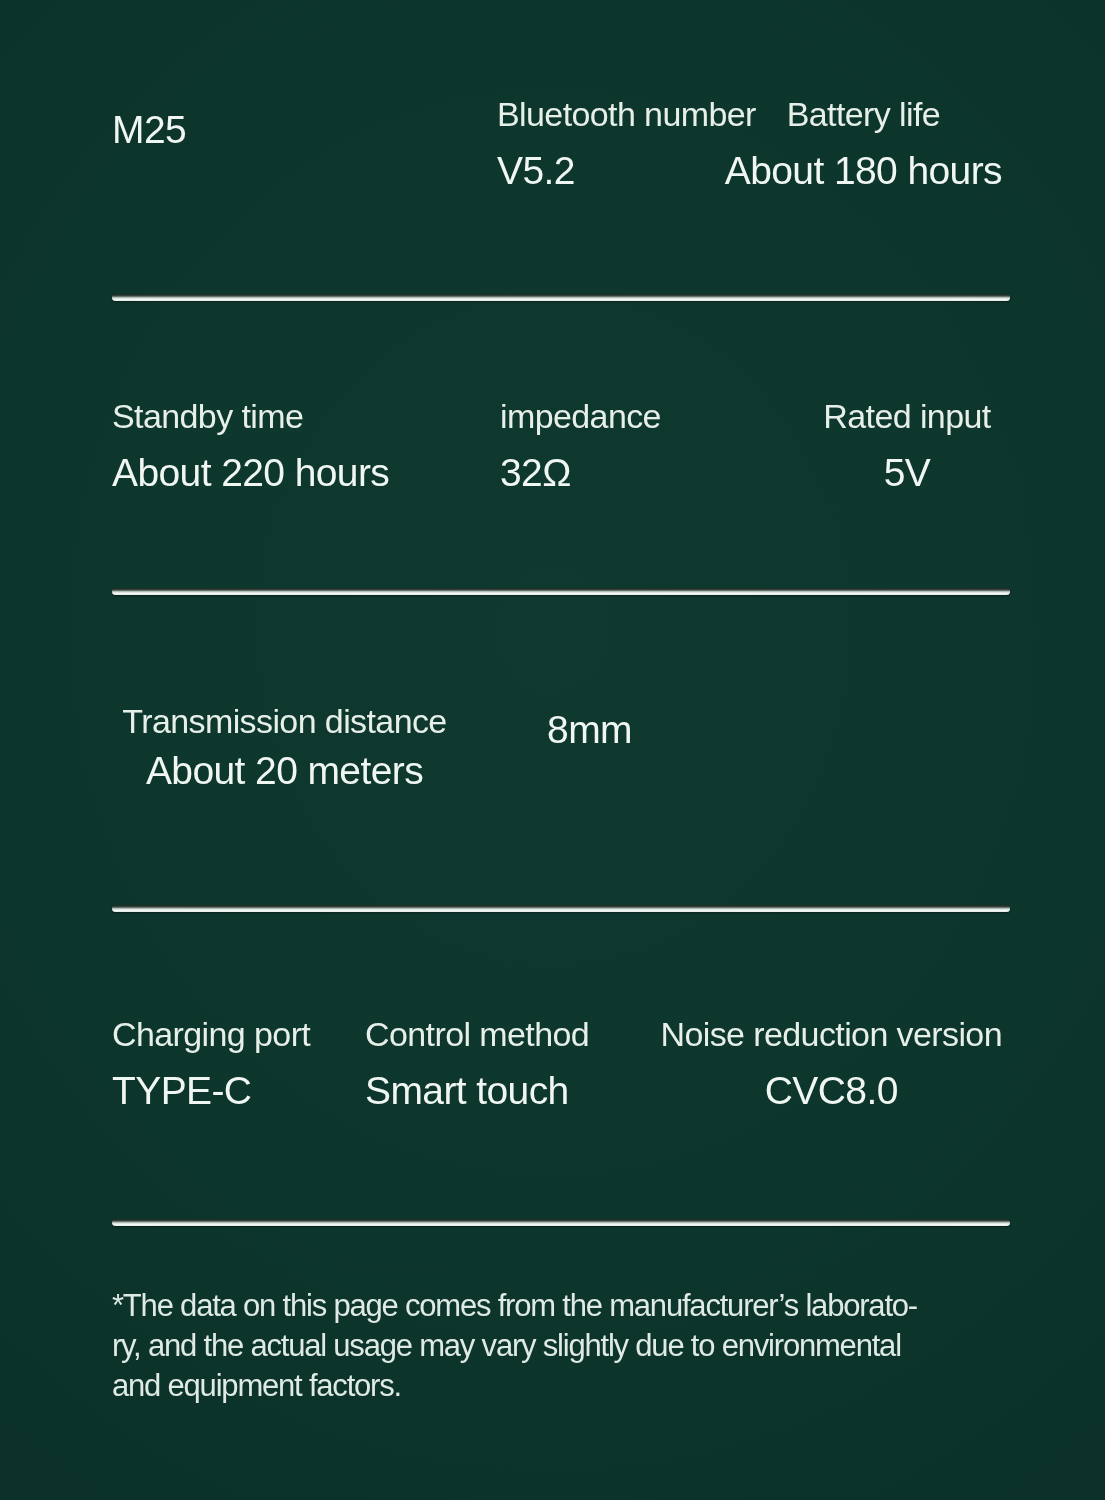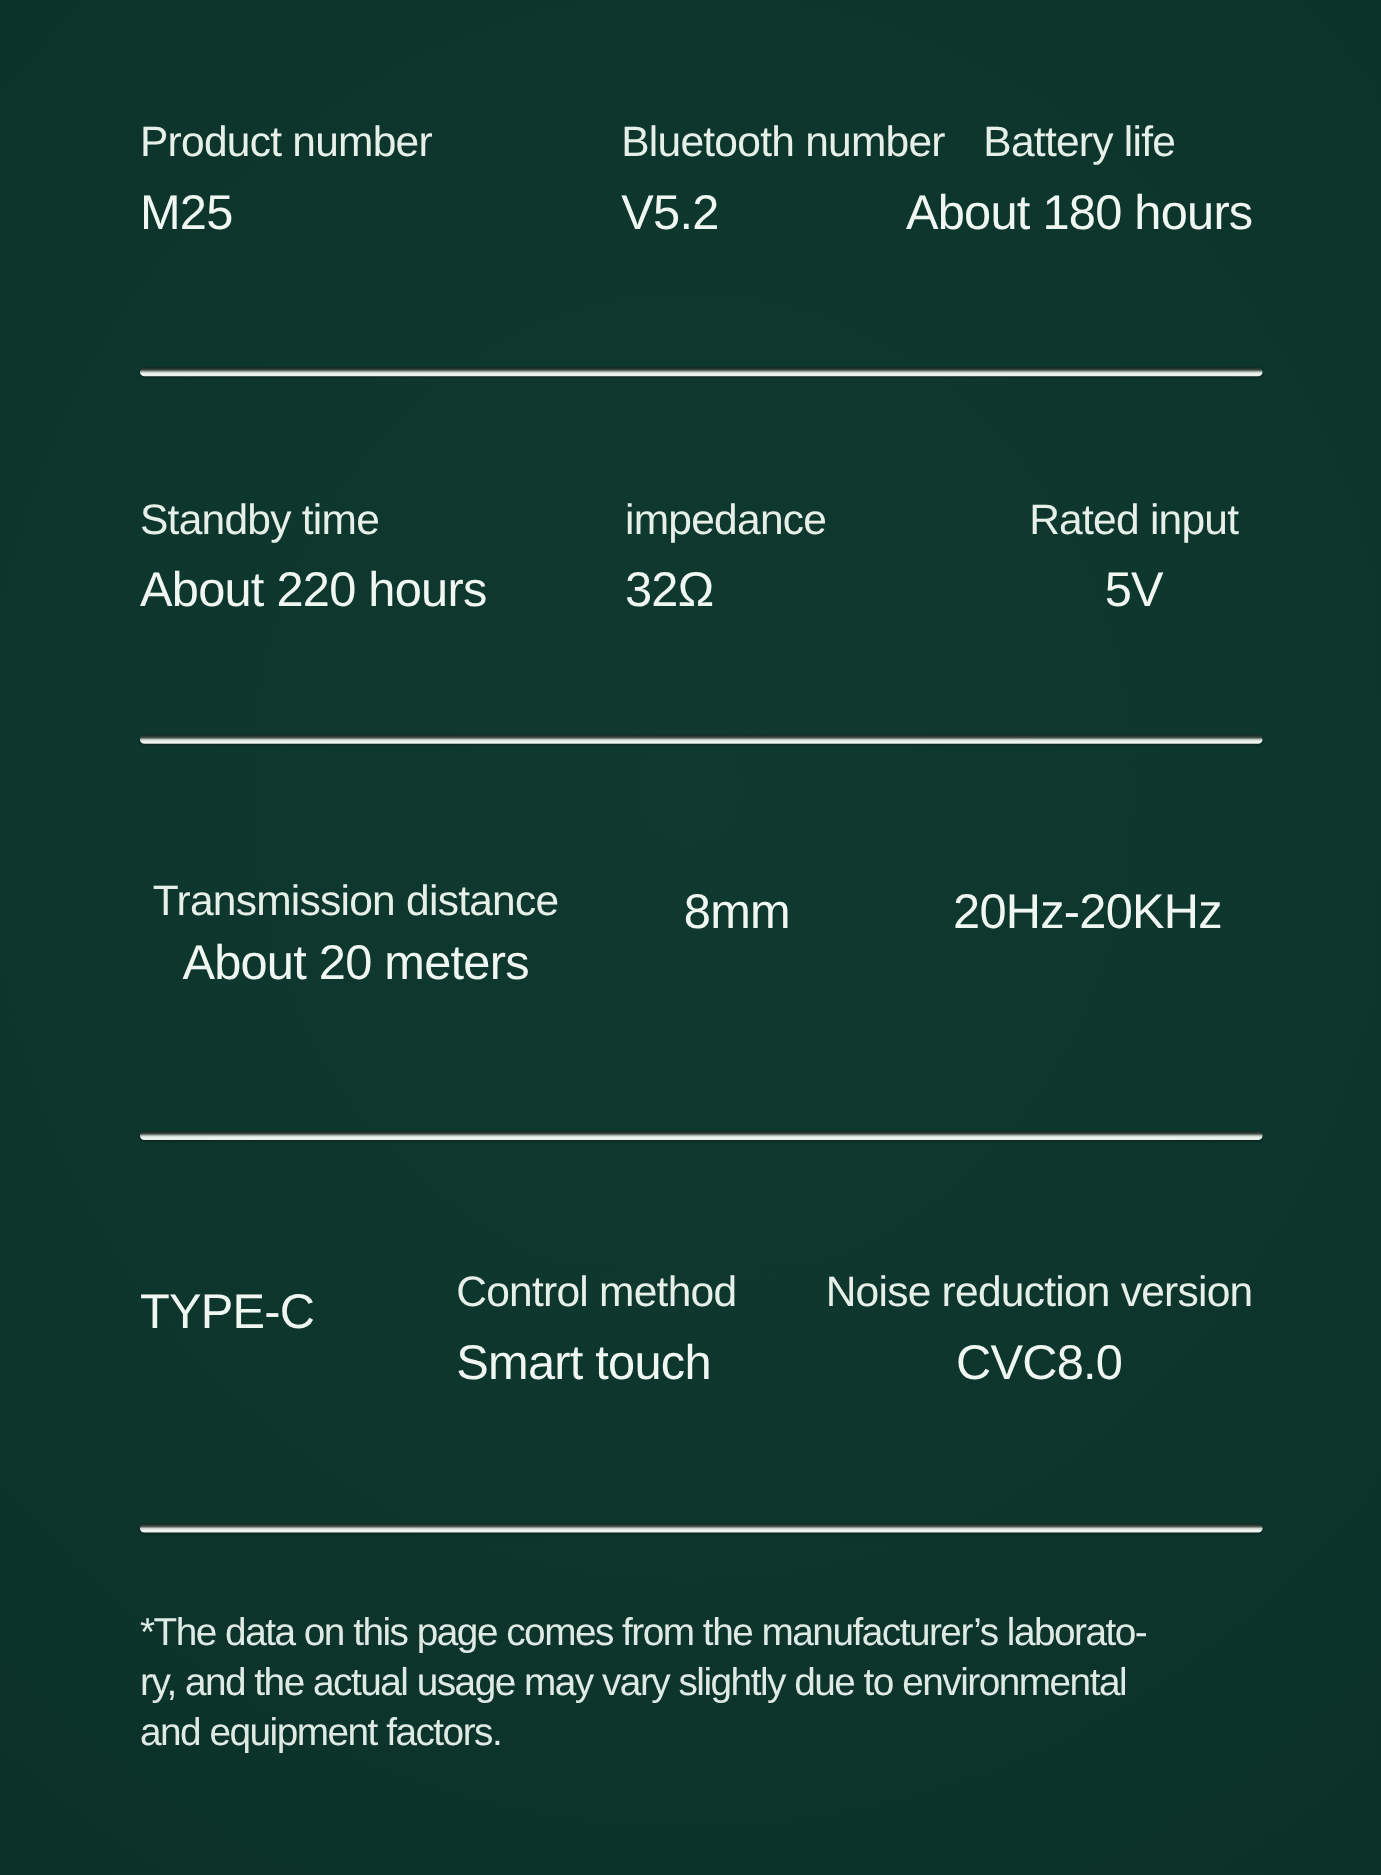--- a/index.html
+++ b/index.html
@@ -67,21 +67,20 @@
     color: var(--footnote-text);
   }
 </style>
 </head>
 <body>
 
 <div class="page">
 
   <div class="row" style="top:94px;">
     <div class="cell" style="left:0;">
-      <div class="label">Product number</div>
       <div class="value">M25</div>
     </div>
     <div class="cell" style="left:385px;">
       <div class="label">Bluetooth number</div>
       <div class="value">V5.2</div>
     </div>
     <div class="cell ta-r" style="right:8px;">
       <div class="label">Battery life</div>
       <div class="value">About 180 hours</div>
     </div>
@@ -108,28 +107,28 @@
 
   <div class="row row3" style="top:701px;">
     <div class="cell ta-c" style="left:0; width:345px;">
       <div class="label">Transmission distance</div>
       <div class="value">About 20 meters</div>
     </div>
     <div class="cell ta-c" style="left:370px; width:215px;">
       <div class="value">8mm</div>
     </div>
     <div class="cell ta-c" style="right:-10px; width:300px;">
-      <div class="value">20Hz-20KHz</div>
     </div>
   </div>
 
   <div class="divider" style="top:905px;"></div>
 
   <div class="row" style="top:1014px;">
     <div class="cell" style="left:0;">
+      <div class="label">Charging port</div>
       <div class="value">TYPE-C</div>
     </div>
     <div class="cell" style="left:253px;">
       <div class="label">Control method</div>
       <div class="value">Smart touch</div>
     </div>
     <div class="cell ta-r" style="right:8px;">
       <div class="label">Noise reduction version</div>
       <div class="value">CVC8.0</div>
     </div>

